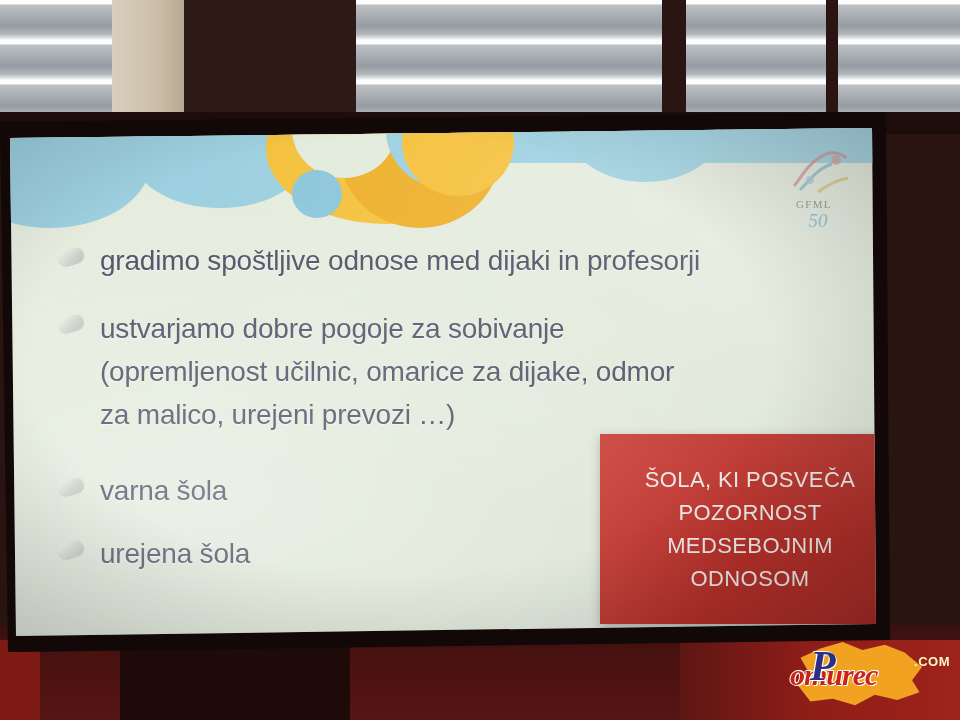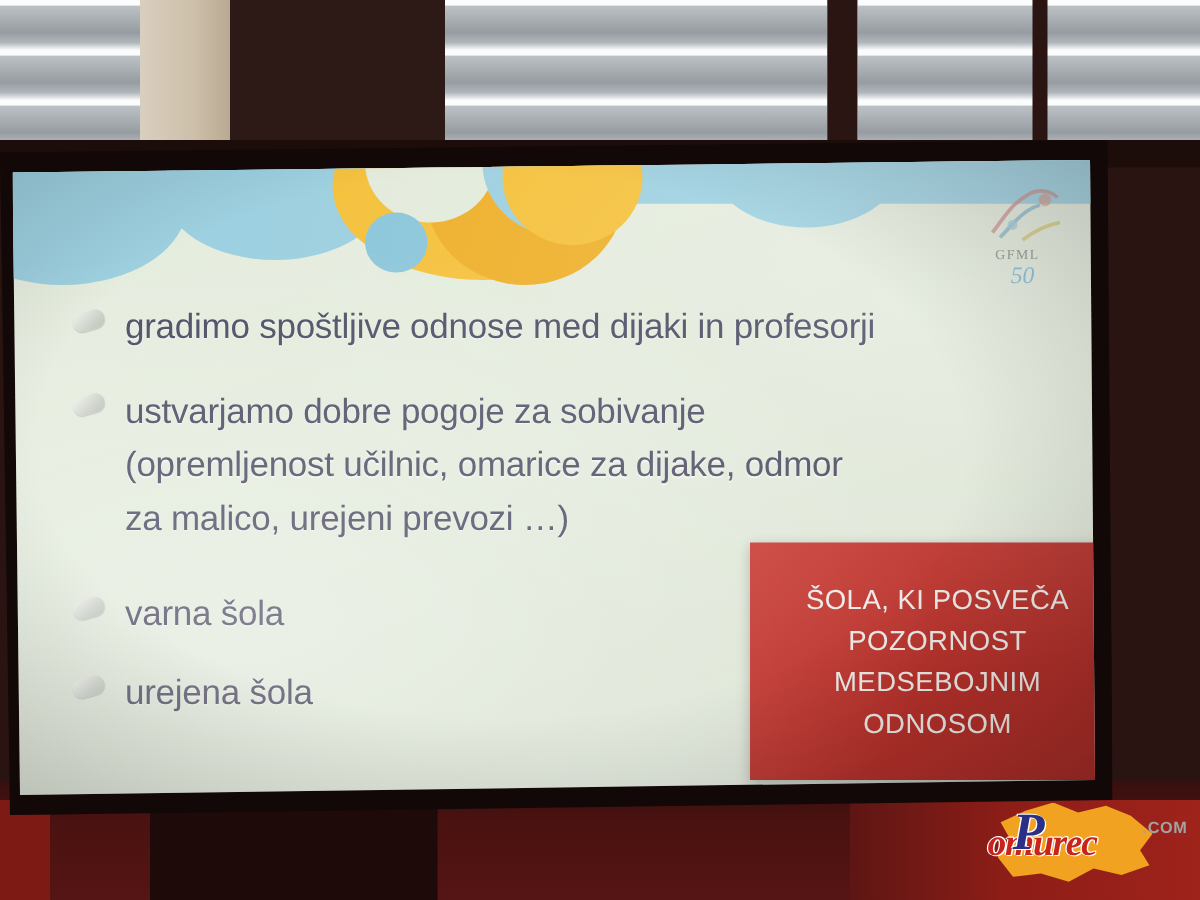--- a/index.html
+++ b/index.html
@@ -87,21 +87,21 @@
   
   .wm{position:absolute;right:4px;bottom:2px;width:172px;height:84px;}
   .wm-map{position:absolute;left:14px;top:8px;width:124px;height:66px;background:#f0a220;
     clip-path:polygon(18% 10%,36% 0%,52% 12%,70% 4%,86% 16%,100% 38%,92% 58%,98% 76%,
       80% 88%,62% 80%,46% 96%,28% 86%,10% 90%,0% 66%,8% 44%,2% 24%);}
   .wm-text{position:absolute;left:6px;top:24px;width:168px;font-style:italic;font-weight:bold;
     font-size:30px;color:#c8241c;letter-spacing:-1px;
     text-shadow:1px 1px 0 #fff,-1px 0 0 #fff,0 -1px 0 #fff,1px -1px 0 #fff;font-family:"Liberation Serif",serif;}
   .wm-p{position:absolute;left:26px;top:8px;font-style:italic;font-weight:bold;font-size:42px;
     color:#2b2f86;text-shadow:1px 1px 0 #fff,-1px -1px 0 #fff;font-family:"Liberation Serif",serif;}
-  .wm-com{position:absolute;right:6px;top:20px;font-weight:bold;font-size:13px;color:#a3a3a3;
+  .wm-com{position:absolute;right:6px;top:20px;font-weight:bold;font-size:13px;color:#fef9c3;
     letter-spacing:.5px;}
 </style>
 </head>
 <body>
 
 <div class="scene">
 
   <div class="room">
 
     <div class="window-band">

